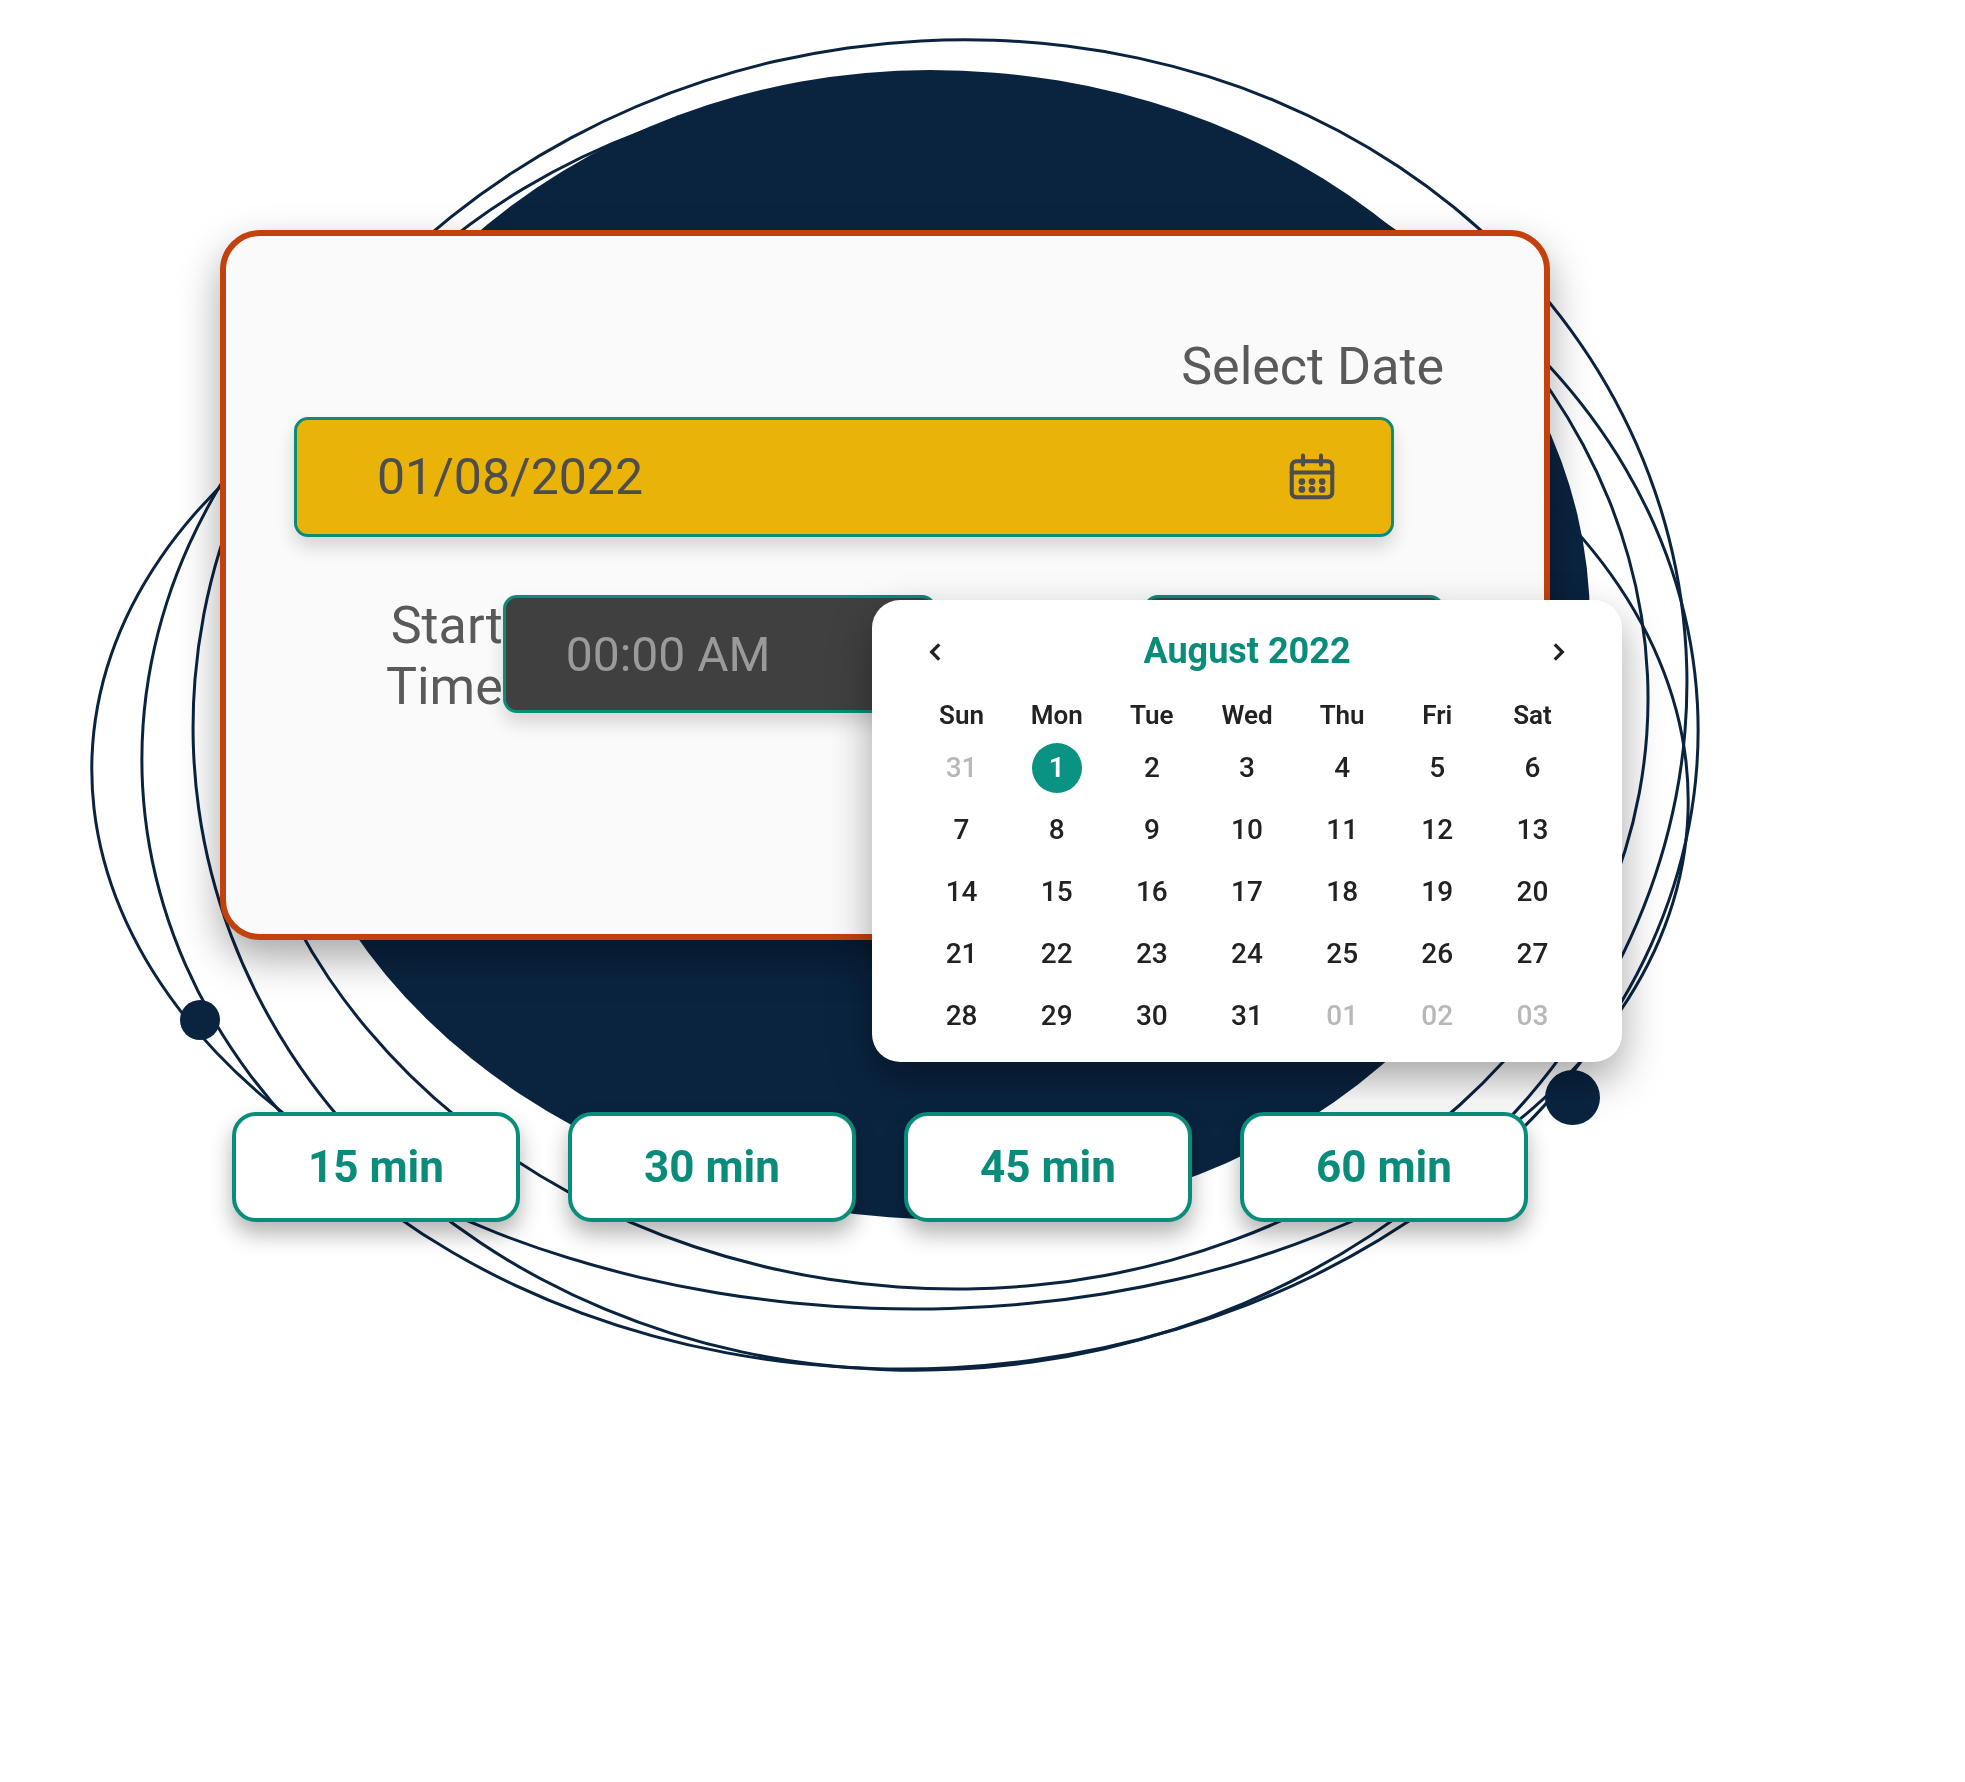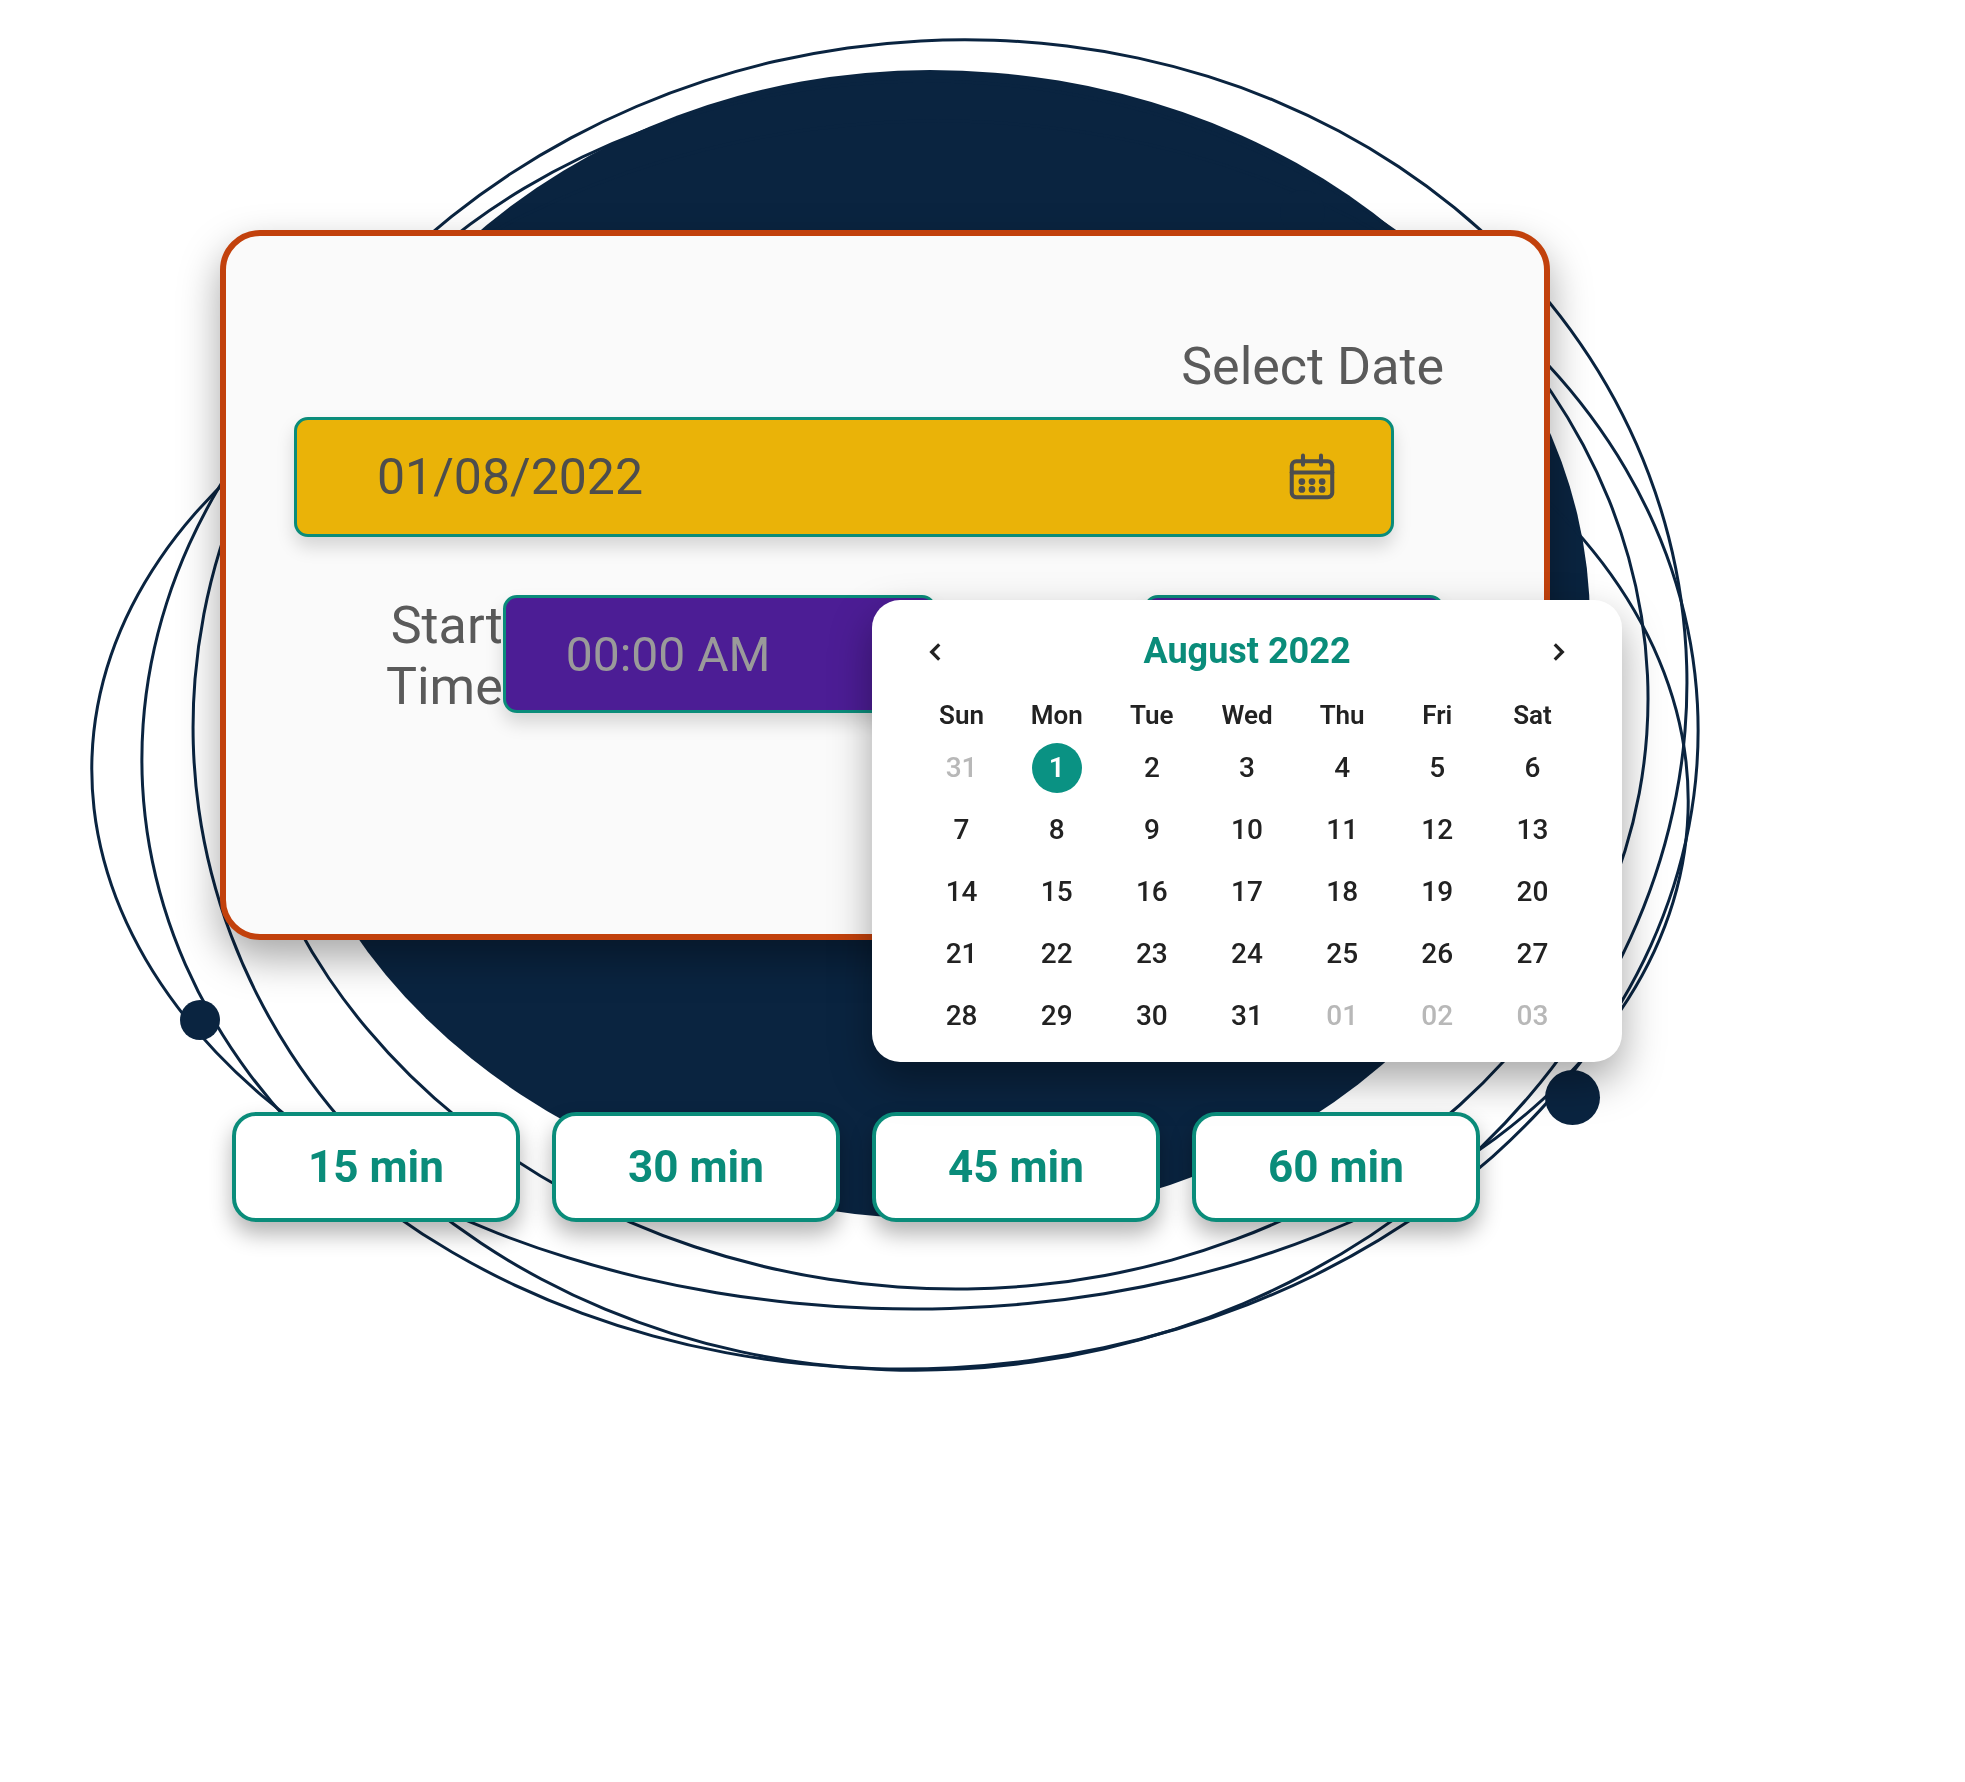--- a/index.html
+++ b/index.html
@@ -86,21 +86,21 @@
     margin-bottom: 58px;
   }
   .date-field .cal-svg { width: 54px; height: 54px; color: #4d4d4d; }
   .time-row { display: flex; gap: 120px; }
   .time-col { display:flex; flex-direction:row;}
   .time-field {
     width: 490px;
     height: 118px;
     border: 3px solid #0a8c7a;
     border-radius: 14px;
-    background: #4c1d95;
+    background: #404040;
     box-shadow: 0 10px 18px rgba(0,0,0,0.15);
     display: flex;
     align-items: center;
     padding-left: 60px;
     font-size: 48px;
     color: #9a9a9a;
   }
   
   .calendar {
     position: absolute;
@@ -165,21 +165,21 @@
     transform:translate(-50%,-50%);
     z-index:-1;
   }
   .cal-day.sel { color:#fff; font-weight:600; }
   
   .pills {
     position: absolute;
     top: 1112px;
     left: 232px;
     display: flex;
-    gap: 32px;
+    gap: 48px;
     z-index: 2;
   }
   .pill {
     width: 288px;
     height: 110px;
     background: #fff;
     border: 4px solid #0a8c7a;
     border-radius: 24px;
     box-shadow: 0 12px 22px rgba(0,0,0,0.30);
     display: flex;

